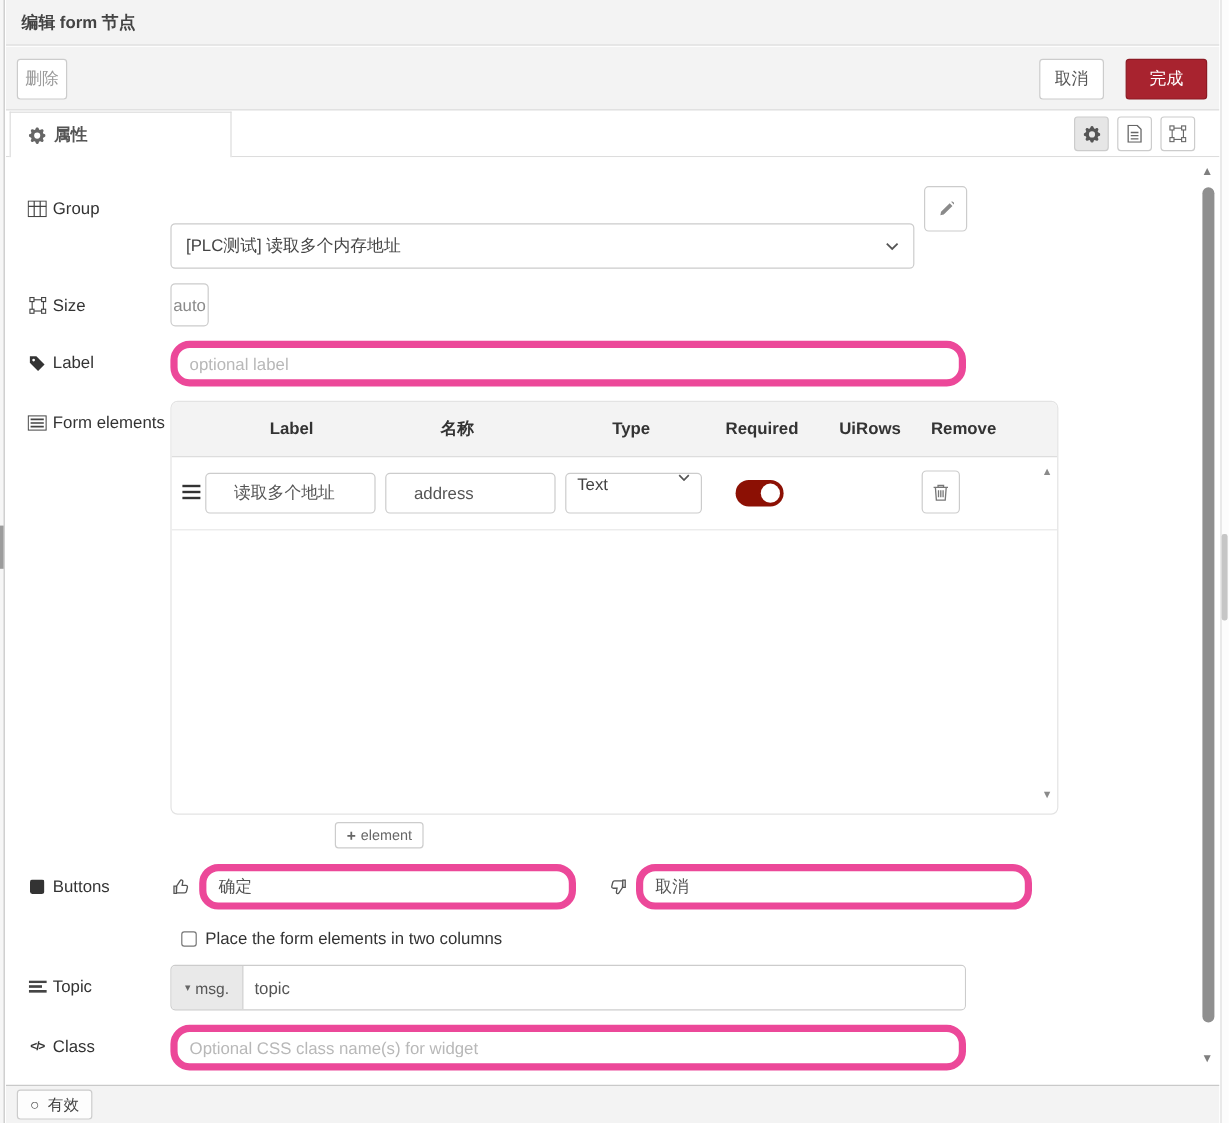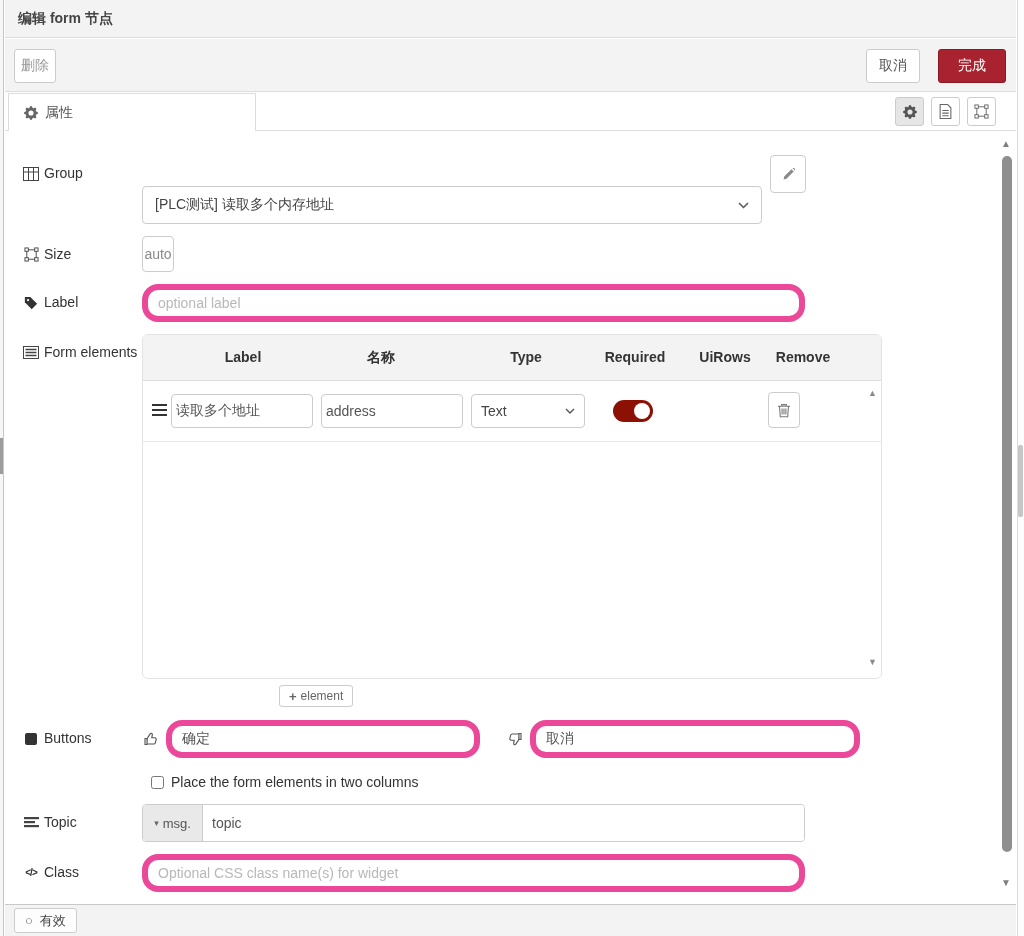--- a/index.html
+++ b/index.html
@@ -19,21 +19,21 @@
   .titlebar h1 { font-size:14px; font-weight:bold; color:#444; }
 
   .actionbar { position:absolute; left:0; top:39px; right:0; height:53px; background:#f3f3f3; border-bottom:1px solid #ddd; }
   .btn { display:inline-flex; align-items:center; justify-content:center; border:1px solid #ccc; border-radius:3px; background:#fff; font-size:14px; color:#555; cursor:pointer; }
   .btn-delete { position:absolute; left:9px; top:10px; width:42px; height:34px; color:#999; }
   .btn-cancel { position:absolute; right:96px; top:10px; width:54px; height:34px; }
   .btn-done   { position:absolute; right:10px; top:10px; width:68px; height:34px; background:#A8232F; border-color:#8c1a24; color:#fff; }
 
   
   .tabbar { position:absolute; left:0; top:93px; right:0; height:38px; background:#fff; border-bottom:1px solid #ddd; }
-  .tab-active { position:absolute; left:3px; top:0; width:248px; height:38px; background:#fff; border:1px solid #ddd; border-bottom:none; display:flex; align-items:center; gap:7px; padding-left:15px; font-weight:normal; color:#555; z-index:2; }
+  .tab-active { position:absolute; left:3px; top:0; width:185px; height:38px; background:#fff; border:1px solid #ddd; border-bottom:none; display:flex; align-items:center; gap:7px; padding-left:15px; font-weight:bold; color:#555; z-index:2; }
   .tab-active::after { content:""; position:absolute; left:0; right:0; bottom:-1px; height:1px; background:#fff; }
   .tabbar-btn { position:absolute; top:4px; width:29px; height:29px; border:1px solid #ccc; border-radius:3px; background:#fff; display:flex; align-items:center; justify-content:center; cursor:pointer; }
   .tb-gear { right:92px; background:#e6e6e6; }
   .tb-doc  { right:56px; }
   .tb-layout { right:20px; }
 
   
   .content { position:absolute; left:0; top:131px; right:0; height:773px; background:#fff; overflow:hidden; }
 
   .frow { display:flex; align-items:flex-start; margin:12px 0 0 0; padding-left:9px; }
@@ -50,24 +50,24 @@
   .label-input { width:663px; }
 
   
   .fe-box { width:740px; height:345px; border:1px solid #e3e3e3; border-radius:6px; background:#fff; position:relative; overflow:hidden; }
   .fe-head { position:relative; height:46px; background:#f3f3f3; border-bottom:1px solid #ddd; }
   .fe-head span { position:absolute; top:14px; transform:translateX(-50%); font-weight:bold; color:#333; font-size:14px; }
   .fe-rows { position:relative; }
   .fe-row { position:relative; height:61px; border-bottom:1px solid #e8e8e8; }
   .fe-drag { position:absolute; left:9px; top:23px; width:15px; display:flex; flex-direction:column; gap:3px; cursor:grab; }
   .fe-drag i { display:block; height:2px; background:#333; }
-  .fe-row input { position:absolute; top:13px; height:34px; width:142px; border:1px solid #ccc; border-radius:4px; padding:0 4px; font-size:14px; color:#555; font-family:"Liberation Sans",sans-serif; outline:none; }
+  .fe-row input { position:absolute; top:13px; height:34px; width:142px; border:1px solid #ccc; border-radius:4px; padding:0 23px; font-size:14px; color:#555; font-family:"Liberation Sans",sans-serif; outline:none; }
   .fe-in-label { left:28px; }
   .fe-in-name  { left:178px; }
-  .fe-type { position:absolute; left:328px; top:13px; width:114px; height:34px; border:1px solid #ccc; border-radius:4px; background:#fff; display:flex; align-items:center; justify-content:space-between; padding:0 9px; color:#444; cursor:pointer; }
+  .fe-type { position:absolute; left:328px; top:13px; width:114px; height:34px; border:1px solid #ccc; border-radius:4px; background:#fff; display:flex; justify-content:space-between; padding:0 9px; color:#444; cursor:pointer; }
   .toggle { position:absolute; left:470px; top:19px; width:40px; height:22px; border-radius:12px; background:#8C1004; cursor:pointer; }
   .toggle .knob { position:absolute; right:3px; top:3px; width:16px; height:16px; border-radius:50%; background:#fff; }
   .trash-btn { position:absolute; left:625px; top:11px; width:32px; height:36px; border:1px solid #ccc; border-radius:4px; background:#fff; display:flex; align-items:center; justify-content:center; cursor:pointer; }
   .fe-scroll-up   { position:absolute; right:4px; top:53px;  font-size:9px; color:#8a8a8a; cursor:pointer; }
   .fe-scroll-down { position:absolute; right:4px; top:322px; font-size:9px; color:#8a8a8a; cursor:pointer; }
 
   .add-el-btn { margin:6px 0 0 137px; height:22px; padding:0 9px; border:1px solid #ccc; border-radius:3px; background:#fff; font-size:12px; color:#666; display:inline-flex; align-items:center; gap:4px; cursor:pointer; }
   .add-el-btn b { font-size:13px; }
 
   

